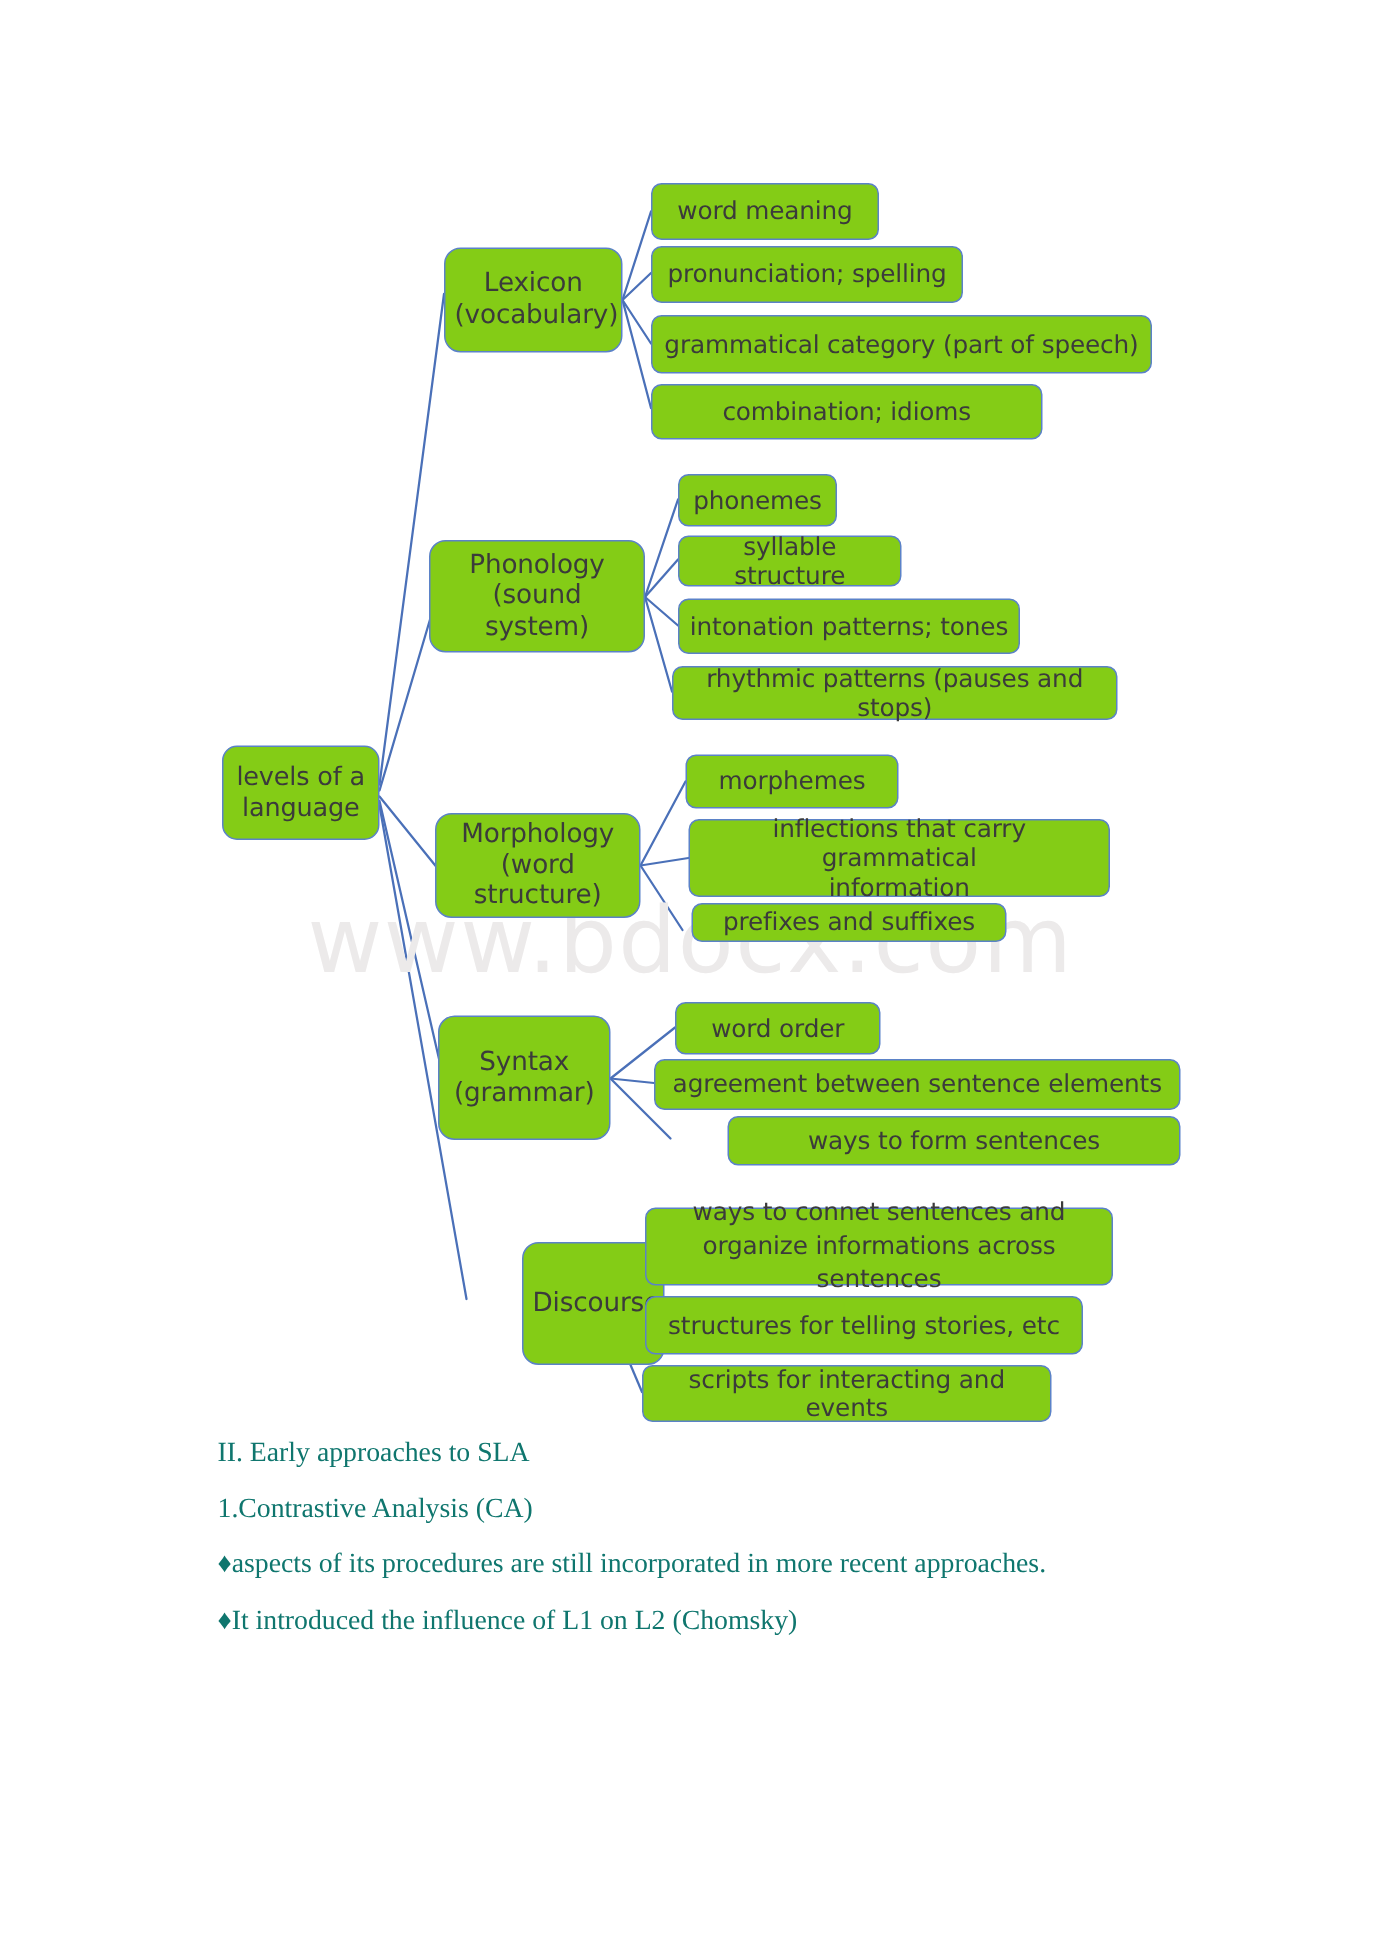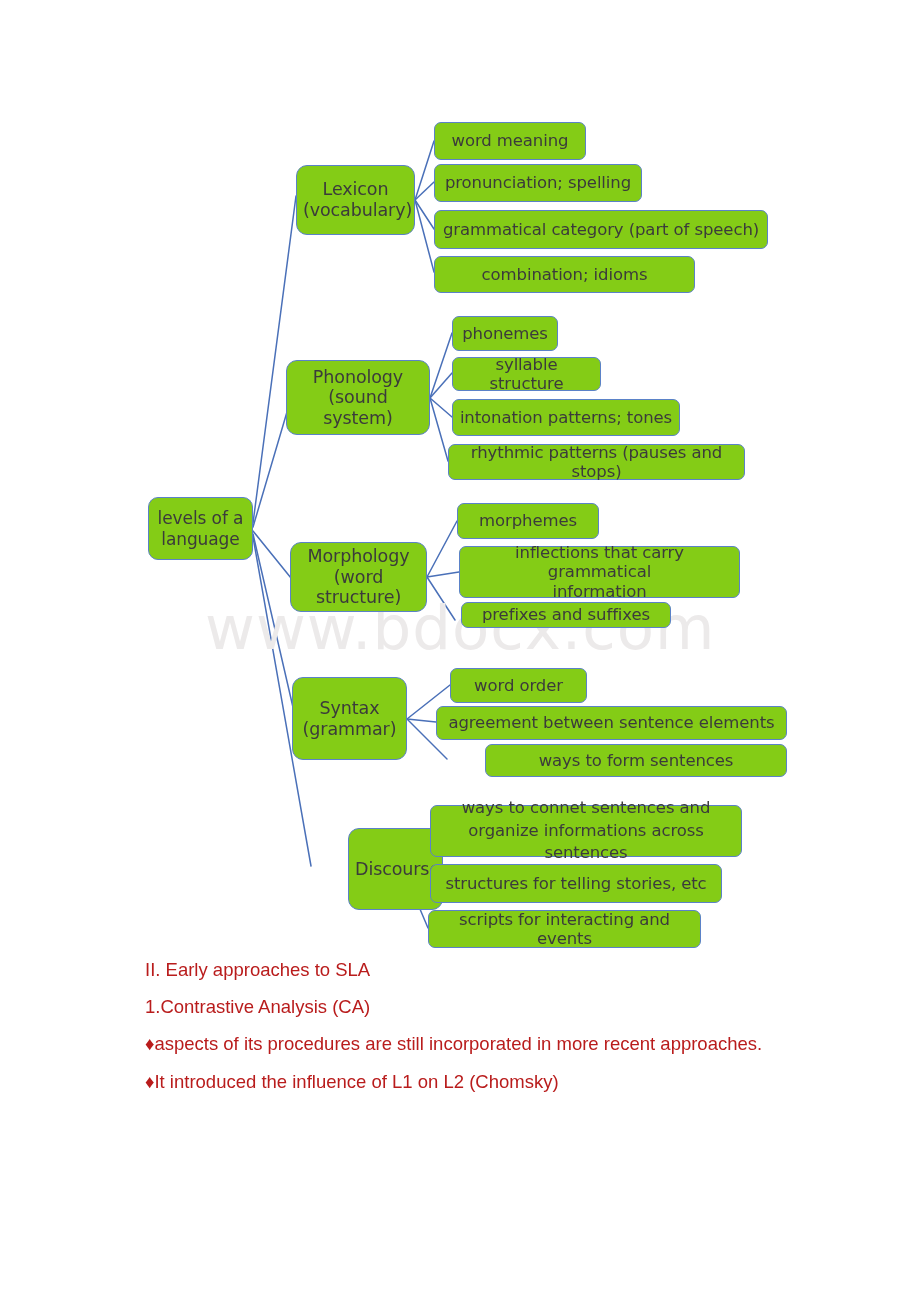--- a/index.html
+++ b/index.html
@@ -88,23 +88,23 @@
     user-select: none;
     white-space: nowrap;
   }
 
   
   #bodytext {
     position: absolute;
     left: 145px;
     top: 958px;
     width: 700px;
-    font-family: Liberation Sans, sans-serif;
+    font-family: Liberation Serif, serif;
     font-size: 18.5px;
-    color: #b91c1c;
+    color: #0f766e;
   }
   #bodytext p {
     margin: 0 0 13.5px 0;
     line-height: 1.28;
     white-space: pre;
   }
 </style>
 </head>
 <body>
 

